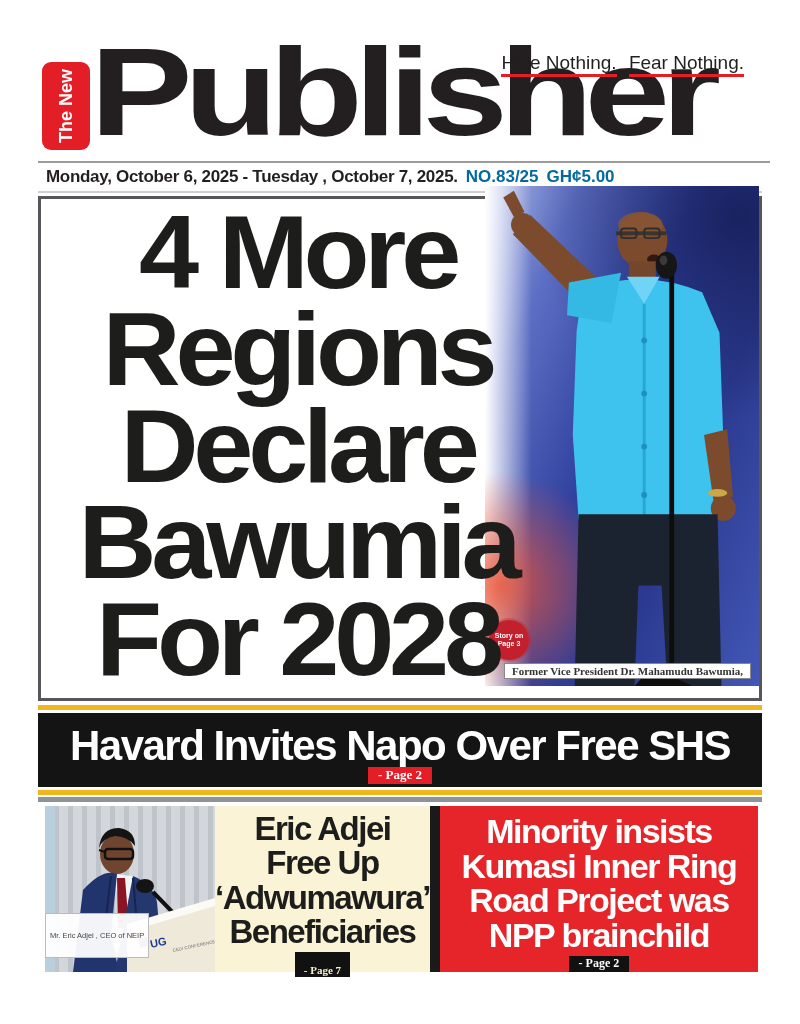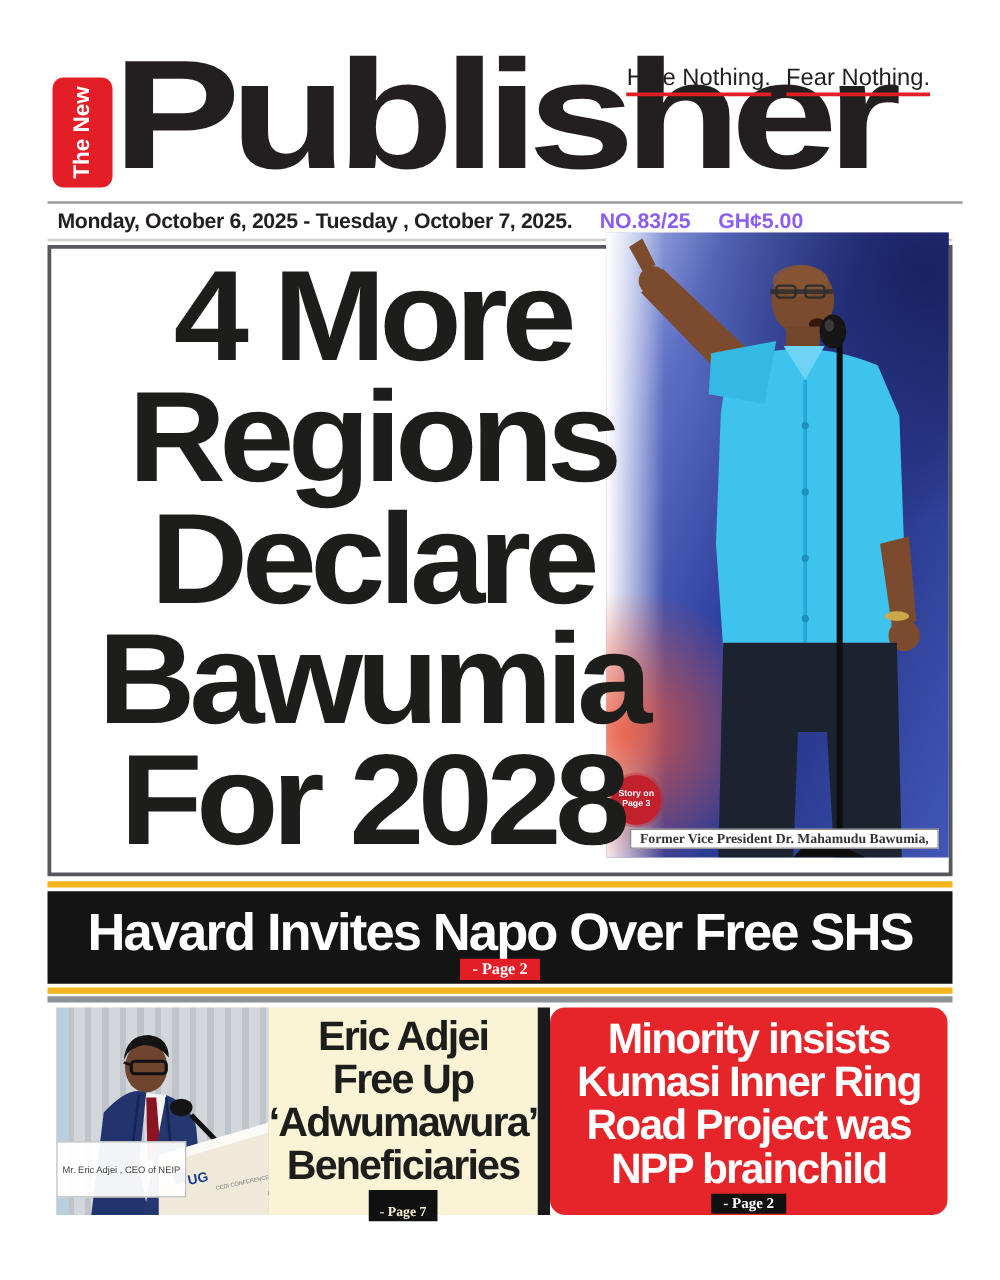--- a/index.html
+++ b/index.html
@@ -21,21 +21,21 @@
   .tagline { position:absolute; right:56px; top:52px; font-size:19px; font-weight:normal;
              color:#231f20; white-space:nowrap; }
   .tagline span { border-bottom:3px solid #e41e26; padding-bottom:1px; }
   .tagline span + span { margin-left:7px; }
   .masthead-rule { position:absolute; left:38px; right:30px; bottom:0; height:2px; background:#9b9b9b; }
 
   
   .dateline { margin:0 38px; height:30px; display:flex; align-items:center;
               border-bottom:2px solid #cfcfcf; }
   .dateline .date { font-size:17px; font-weight:bold; color:#231f20; padding-left:8px; letter-spacing:-0.3px;}
-  .dateline .issue, .dateline .price { font-size:17px; font-weight:bold; color:#8b5cf6; margin-left:22px; }
+  .dateline .issue, .dateline .price { font-size:17px; font-weight:bold; color:#0369a1; margin-left:8px; }
 
   
   .lead-box { position:relative; margin:3px 38px 0 38px; height:505px;
               border:3px solid #56575b; background:#fff; }
   .lead-photo { position:absolute; top:-13px; right:0; bottom:12px; width:274px; z-index:1;
       background:
         radial-gradient(circle at 92% 6%, rgba(8,12,50,0.55) 0%, rgba(8,12,50,0) 38%),
         radial-gradient(circle at 6% 80%, rgba(238,85,55,0.85) 0%, rgba(238,85,55,0) 24%),
         linear-gradient(to right, #ffffff 0%, rgba(255,255,255,0) 17%),
         linear-gradient(112deg, #aab6e6 0%, #5d6fc4 20%, #31419f 45%, #2b3a90 68%, #4257b6 100%); }
@@ -72,21 +72,21 @@
                 background:repeating-linear-gradient(90deg,#d3d6da 0 9px,#bfc4ca 9px 14px); overflow:hidden; }
   .left-photo svg { position:absolute; inset:0; width:100%; height:100%; }
   .left-caption { position:absolute; left:0; bottom:14px; background:rgba(255,255,255,.95);
                   color:#444; font-size:7.5px; padding:17px 4px; border:1px solid #bbb; white-space:nowrap; }
   .left-text { flex:1; text-align:center; padding-top:6px; position:relative; }
   .left-headline { font-weight:bold; font-size:33px; line-height:1.04; letter-spacing:-1.5px; color:#1d1d1b; }
   .left-pageref { display:inline-block; margin-top:3px; background:#111; color:#f6eec9;
                   font-family:"Liberation Serif", serif; font-weight:bold; font-size:11px;
                   padding:12px 9px 1px 9px; }
   .divider { width:10px; background:#1a1a1a; }
-  .right-story { flex:1.02; background:#e52529; text-align:center; padding-top:8px; position:relative;border-radius:12px; }
+  .right-story { flex:1.02; background:#e52529; text-align:center; padding-top:8px; position:relative; }
   .right-headline { color:#fff; font-weight:bold; font-size:34px; line-height:1.02;
                     letter-spacing:-1.5px; }
   .right-pageref { display:inline-block; margin-top:2px; background:#111; color:#fff;
                    font-family:"Liberation Serif", serif; font-weight:bold; font-size:12px;
                    padding:0 10px 1px 10px; }
 </style>
 </head>
 <body>
 
 <div class="page">

